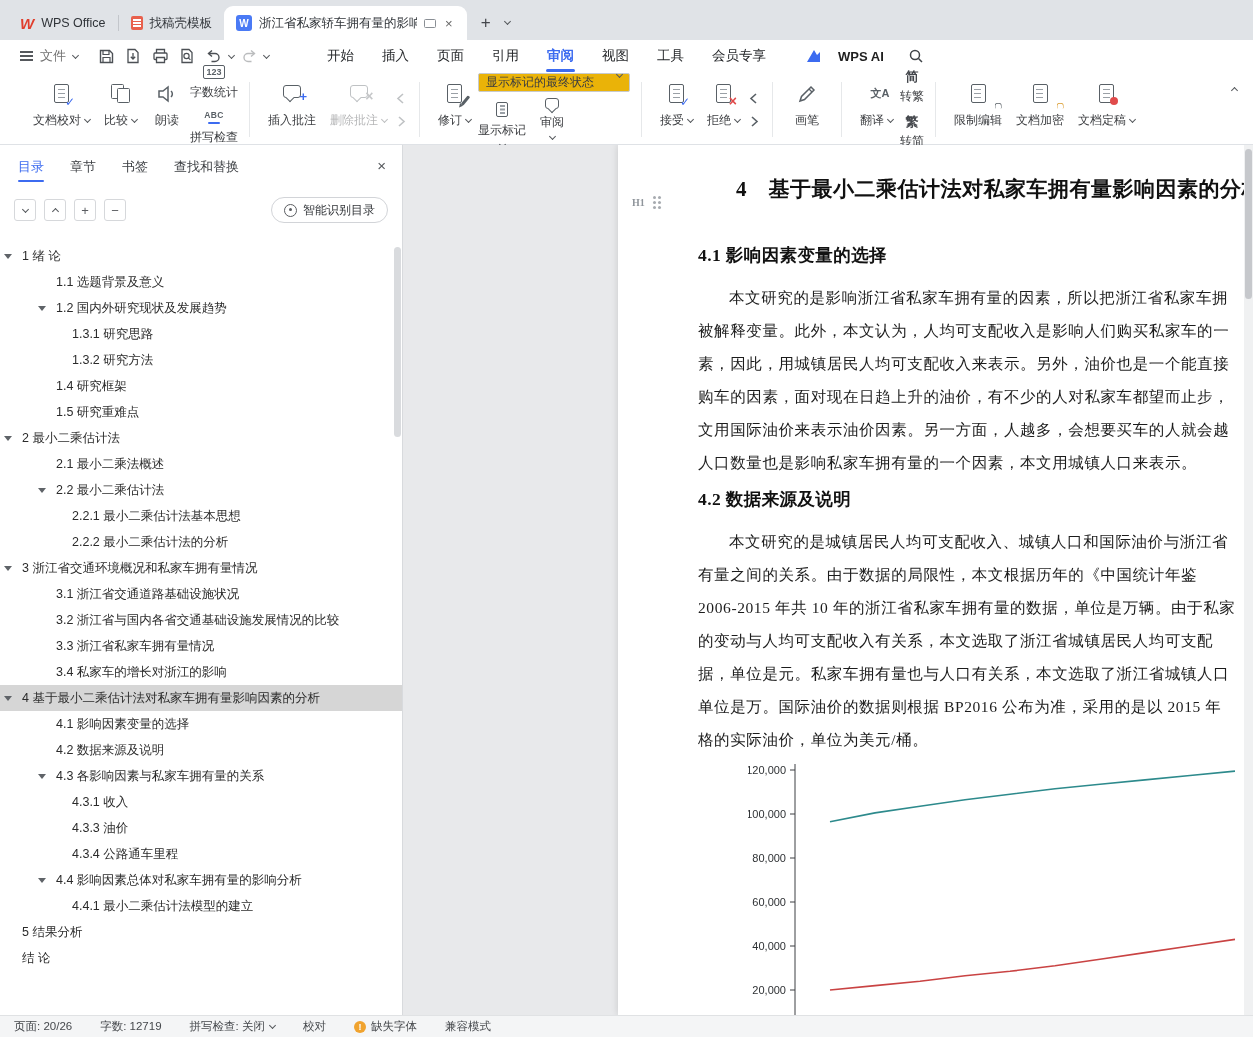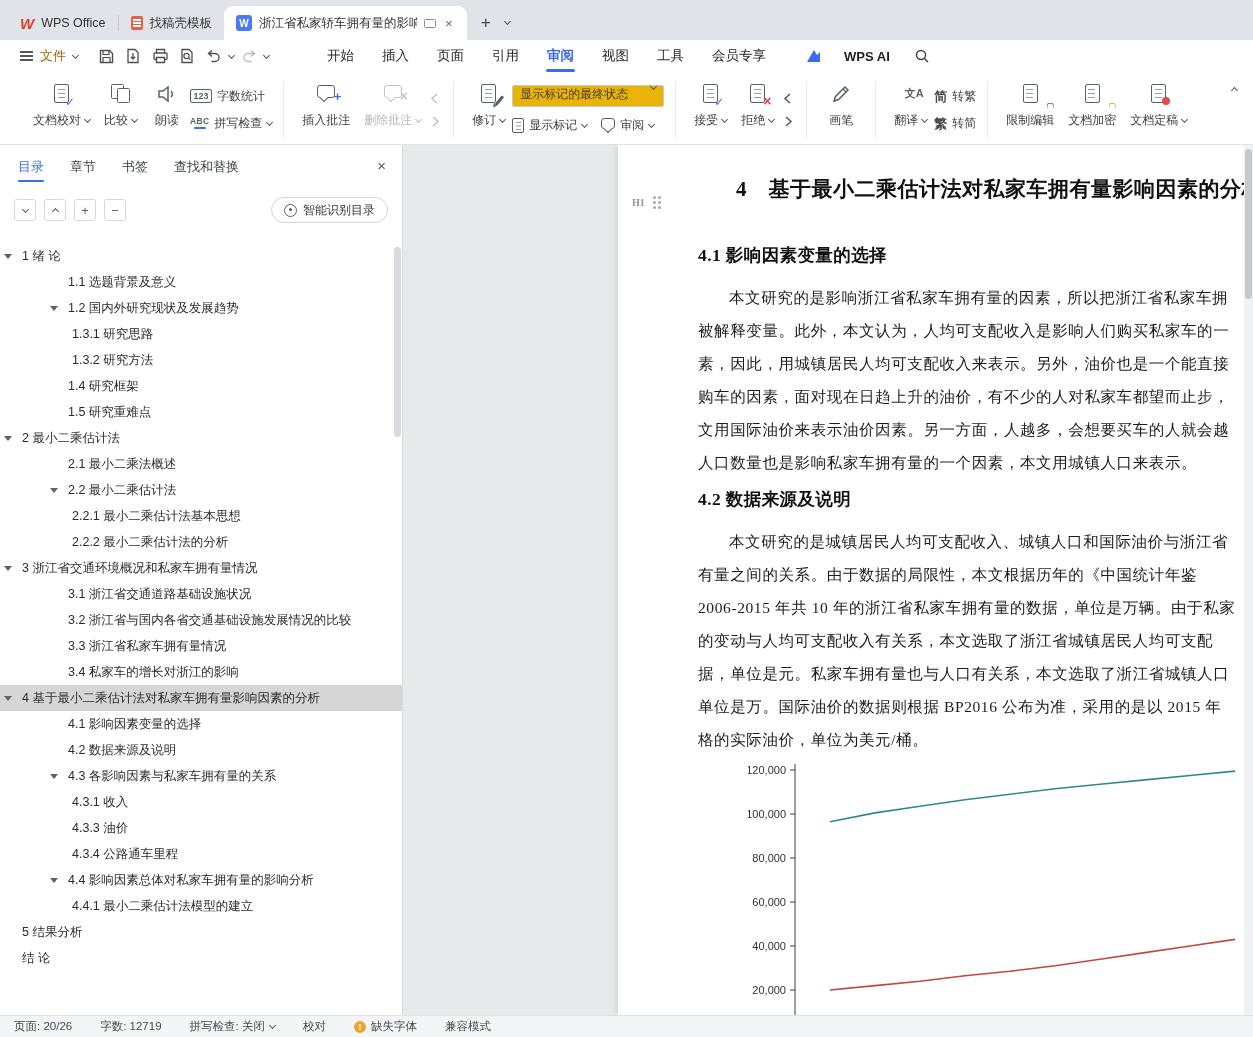--- a/index.html
+++ b/index.html
@@ -19,41 +19,41 @@
   .doc-icon { width:16px; height:16px; background:#4a7af5; border-radius:3px; color:#fff; font-size:10px; font-weight:bold; display:flex; align-items:center; justify-content:center; }
   .mini-ic { width:12px; height:9px; border:1.2px solid #8a8f95; border-radius:1.5px; }
   .tab-close { color:#666; font-size:13px; padding:0 2px; }
   .newtab { width:26px; height:26px; margin:0 4px 4px 6px; display:flex; align-items:center; justify-content:center; font-size:17px; color:#44474c; border-radius:4px; }
   .chev { width:5px; height:5px; border-right:1.2px solid #55585c; border-bottom:1.2px solid #55585c; transform:rotate(45deg); display:inline-block; flex:none; margin-top:-2px; }
   .chev.up { transform:rotate(225deg); margin-top:3px; }
   .tablist-chev { margin-bottom:16px; margin-left:2px; }
 
   
   .menubar { height:32px; background:#fff; display:flex; align-items:center; padding:0 12px; flex:none; }
-  .file-menu { display:flex; align-items:center; gap:7px; font-size:13px; color:#a16207; padding:0 8px; }
+  .file-menu { display:flex; align-items:center; gap:7px; font-size:13px; color:#737373; padding:0 8px; }
   .hamburger { width:13px; height:1.8px; background:#55585c; box-shadow:0 4px 0 #55585c,0 8px 0 #55585c; margin-top:-8px; }
   .qa { display:flex; align-items:center; gap:3px; margin-left:8px; }
   .qab { width:24px; height:24px; display:flex; align-items:center; justify-content:center; border-radius:3px; }
   .disabled { opacity:.38; }
   .menu-tabs { display:flex; align-items:center; height:100%; margin-left:44px; }
   .menu-tab { padding:0 14px; font-size:13.5px; height:100%; display:flex; align-items:center; position:relative; color:#26282b; }
   .menu-tab.active { color:#3c6bf0; font-weight:bold; }
   .menu-tab.active::after { content:""; position:absolute; left:13px; right:13px; bottom:0; height:3px; background:#3c6bf0; border-radius:2px; }
-  .wps-ai { display:flex; align-items:center; gap:22px; margin-left:26px; font-size:13px; font-weight:bold; color:#1f1f1f; }
+  .wps-ai { display:flex; align-items:center; gap:16px; margin-left:26px; font-size:13px; font-weight:bold; color:#1f1f1f; }
   .search-btn { margin-left:20px; }
 
   
   .ribbon { height:73px; background:#fff; border-bottom:1px solid #dfe2e6; display:flex; align-items:stretch; padding:7px 0 4px 26px; flex:none; position:relative; }
   .rsep { width:1px; background:#e6e8ea; margin:3px 11px; flex:none; }
   .rbig { min-width:46px; padding:1px 7px 0; display:flex; flex-direction:column; align-items:center; gap:5px; border-radius:3px; flex:none; }
   .ric { height:27px; display:flex; align-items:center; justify-content:center; position:relative; }
   .rlabel { font-size:12px; color:#3b3d40; display:flex; align-items:center; gap:4px; white-space:nowrap; }
   .rstack { display:flex; flex-direction:column; justify-content:center; gap:10px; flex:none; }
   .rrow { display:flex; gap:14px; }
-  .rsmall { display:flex; align-items:center; gap:5px; font-size:12px; color:#3b3d40; border-radius:3px; white-space:nowrap; }
+  .rsmall { display:flex; align-items:center; gap:5px; font-size:12px; color:#3b3d40; border-radius:3px; white-space:nowrap;flex-direction:column; }
   .combo { width:152px; height:22px; border:1px solid #c7cacd; border-radius:2px; display:flex; align-items:flex-start; justify-content:space-between; padding:0 7px; font-size:12px; color:#3b3d40; background:#eab308; }
   .ribbon-collapse { position:absolute; right:10px; top:8px; width:18px; height:18px; display:flex; align-items:center; justify-content:center; }
 
   
   .i-doc { width:15px; height:19px; border:1.5px solid #596066; border-radius:2px; position:relative; background:#fff; }
   .i-doc::after { content:""; position:absolute; left:2.5px; top:3.5px; width:7px; height:1.5px; background:#9aa0a6; box-shadow:0 4px 0 #9aa0a6,0 8px 0 #9aa0a6; }
   .i-doc.sm { width:12px; height:15px; }
   .i-doc.sm::after { top:2.5px; width:5px; box-shadow:0 3.5px 0 #9aa0a6,0 7px 0 #9aa0a6; }
   .badge { position:absolute; right:-7px; bottom:-6px; font-weight:bold; font-size:12px; line-height:1; font-style:normal; }
   .badge.blue { color:#3c6bf0; } .badge.red { color:#e04b4b; } .badge.gray { color:#6a6e73; }
@@ -88,21 +88,21 @@
   .side-close { position:absolute; right:16px; top:12px; font-size:15px; color:#55585c; }
   .side-toolbar { height:42px; display:flex; align-items:center; padding:0 14px; gap:8px; flex:none; }
   .tb-btn { width:22px; height:22px; border:1px solid #d6d8db; border-radius:3px; display:flex; align-items:center; justify-content:center; color:#5a5d61; font-size:13px; background:#fff; }
   .glyph-plus::after { content:"+"; } .glyph-minus::after { content:"−"; }
   .smart-btn { margin-left:auto; height:26px; border:1px solid #d2d4d8; border-radius:13px; display:flex; align-items:center; gap:6px; padding:0 12px; font-size:12px; color:#33363a; background:#fff; }
   .smart-ic { width:13px; height:13px; border:1.3px solid #5a5d61; border-radius:50%; position:relative; }
   .smart-ic::after { content:""; position:absolute; left:3.6px; top:3.6px; width:3px; height:3px; background:#5a5d61; border-radius:50%; }
   .tree { flex:1; overflow:hidden; padding-top:12px; position:relative; }
   .tree-item { height:26px; display:flex; align-items:center; font-size:12.5px; color:#2b2b2b; white-space:nowrap; overflow:hidden; padding-right:6px; }
   .tree-item.selected { background:#d6d6d6; }
-  .lvl1 { padding-left:0; } .lvl2 { padding-left:46px; } .lvl3 { padding-left:50px; }
+  .lvl1 { padding-left:0; } .lvl2 { padding-left:34px; } .lvl3 { padding-left:50px; }
   .tri { width:16px; margin-right:6px; flex:none; display:flex; align-items:center; justify-content:center; }
   .tri::before { content:""; width:0; height:0; border-left:4px solid transparent; border-right:4px solid transparent; border-top:5px solid #5f6368; }
   .tri.none::before { display:none; }
   .side-scroll { position:absolute; right:1px; top:102px; width:7px; height:190px; background:#d9dbde; border-radius:4px; }
 
   
   .docarea { flex:1; background:#e8e9eb; position:relative; overflow:hidden; }
   .page { position:absolute; left:215px; top:0; bottom:0; width:920px; background:#fff; box-shadow:0 0 7px rgba(0,0,0,.14); overflow:hidden; }
   .serif { font-family:"Liberation Serif","DejaVu Serif",serif; }
   .ch-row { margin-top:30px; position:relative; height:28px; }

